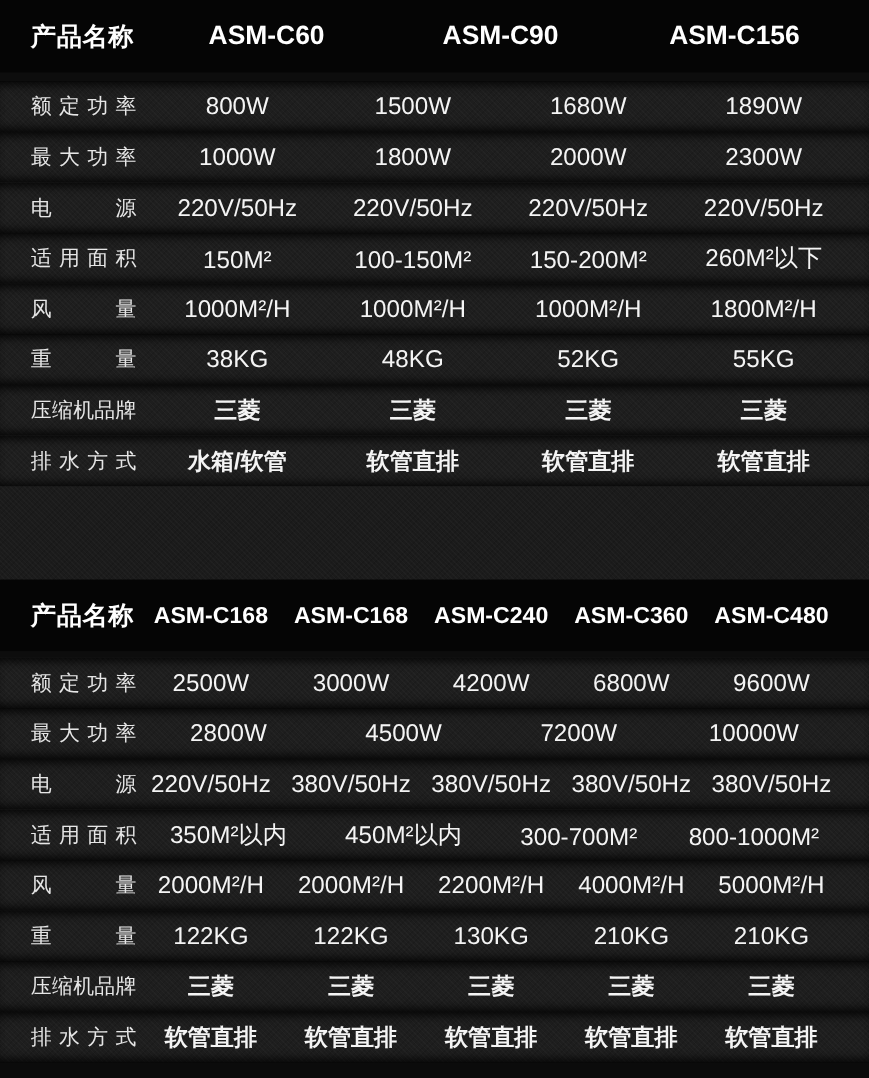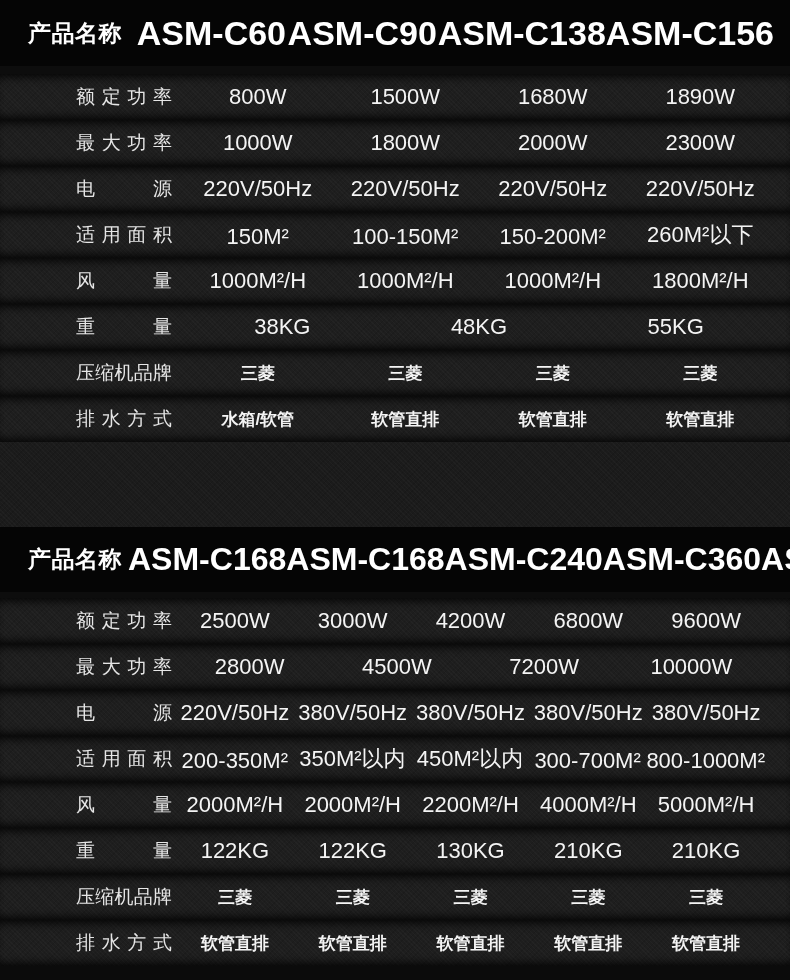--- a/index.html
+++ b/index.html
@@ -9,21 +9,20 @@
     font-family:"Liberation Sans","DejaVu Sans",sans-serif;
     -webkit-font-smoothing:antialiased;
   }
   .page{width:790px;height:980px;position:relative;}
 
   
   .textured{
     background-image:
       repeating-linear-gradient(45deg, rgba(255,255,255,0.022) 0 1px, rgba(255,255,255,0) 1px 3px),
       repeating-linear-gradient(-45deg, rgba(0,0,0,0.10) 0 1px, rgba(0,0,0,0) 1px 4px);
-    padding-left: 48px;
   }
 
   
   .thead{
     display:flex;align-items:center;
     background:#050505;
     color:#ffffff;
   }
   .thead.t1{height:66px;padding-right:16px;}
   .thead.t2{height:65px;padding-right:25px;}
@@ -31,22 +30,22 @@
     flex:0 0 auto;width:96px;margin-left:28px;
     font-size:23px;font-weight:bold;letter-spacing:0.5px;
     white-space:nowrap;
   }
   .thead.t1 .th-label{margin-right:12px;}
   .thead.t2 .th-label{margin-right:4px;}
   .cols{flex:1;display:flex;}
   .th-col{
     flex:1 1 0;text-align:center;font-weight:bold;white-space:nowrap;
   }
-  .thead.t1 .th-col{font-size:34px;}
-  .thead.t2 .th-col{font-size:32px;text-align:right;}
+  .thead.t1 .th-col{font-size:24px;}
+  .thead.t2 .th-col{font-size:21px;}
 
   
   .sep-a{height:8px;background:#0d0d0d;}
   .sep-b{height:6px;background:#0d0d0d;}
   .table-gap{height:85px;background-color:#1b1b1b;}
   .bottom-strip{height:14px;background:#0b0b0b;}
 
   
   .row{
     height:46px;display:flex;align-items:center;
@@ -62,34 +61,33 @@
     text-align:justify;text-align-last:justify;
     white-space:nowrap;
   }
   .row.t1 .row-label{margin-right:12px;}
   .row.t2 .row-label{margin-right:4px;}
   .cells{flex:1;display:flex;align-items:flex-end;}
   .cell{
     flex:1 1 0;text-align:center;
     font-size:22px;color:#f4f4f4;white-space:nowrap;
   }
-  .cell.cjk{font-size:17px;font-weight:bold;}
+  .cell.cjk{font-size:21px;font-weight:bold;}
 </style>
 </head>
 <body>
 
 <div class="page">
 
   <section>
     <header class="thead t1">
       <div class="th-label">产品名称</div>
       <div class="cols">
           <div class="th-col">ASM-C60</div>
           <div class="th-col">ASM-C90</div>
-          <div class="th-col">ASM-C138</div>
           <div class="th-col">ASM-C156</div>
         </div>
     </header>
     <div class="sep-a"></div>
     <div class="tbody">
         <div class="row t1 textured">
           <div class="row-label">额定功率</div>
           <div class="cells">
             <div class="cell">800W</div>
             <div class="cell">1500W</div>
@@ -131,20 +129,21 @@
             <div class="cell">1000M²/H</div>
             <div class="cell">1000M²/H</div>
             <div class="cell">1800M²/H</div>
           </div>
         </div>
         <div class="row t1 textured">
           <div class="row-label">重量</div>
           <div class="cells">
             <div class="cell">38KG</div>
             <div class="cell">48KG</div>
+            <div class="cell">52KG</div>
             <div class="cell">55KG</div>
           </div>
         </div>
         <div class="row t1 textured">
           <div class="row-label">压缩机品牌</div>
           <div class="cells">
             <div class="cell cjk">三菱</div>
             <div class="cell cjk">三菱</div>
             <div class="cell cjk">三菱</div>
             <div class="cell cjk">三菱</div>
@@ -202,21 +201,20 @@
             <div class="cell">220V/50Hz</div>
             <div class="cell">380V/50Hz</div>
             <div class="cell">380V/50Hz</div>
             <div class="cell">380V/50Hz</div>
             <div class="cell">380V/50Hz</div>
           </div>
         </div>
         <div class="row t2 textured">
           <div class="row-label">适用面积</div>
           <div class="cells">
-            <div class="cell">200-350M²</div>
             <div class="cell">350M²以内</div>
             <div class="cell">450M²以内</div>
             <div class="cell">300-700M²</div>
             <div class="cell">800-1000M²</div>
           </div>
         </div>
         <div class="row t2 textured">
           <div class="row-label">风量</div>
           <div class="cells">
             <div class="cell">2000M²/H</div>

